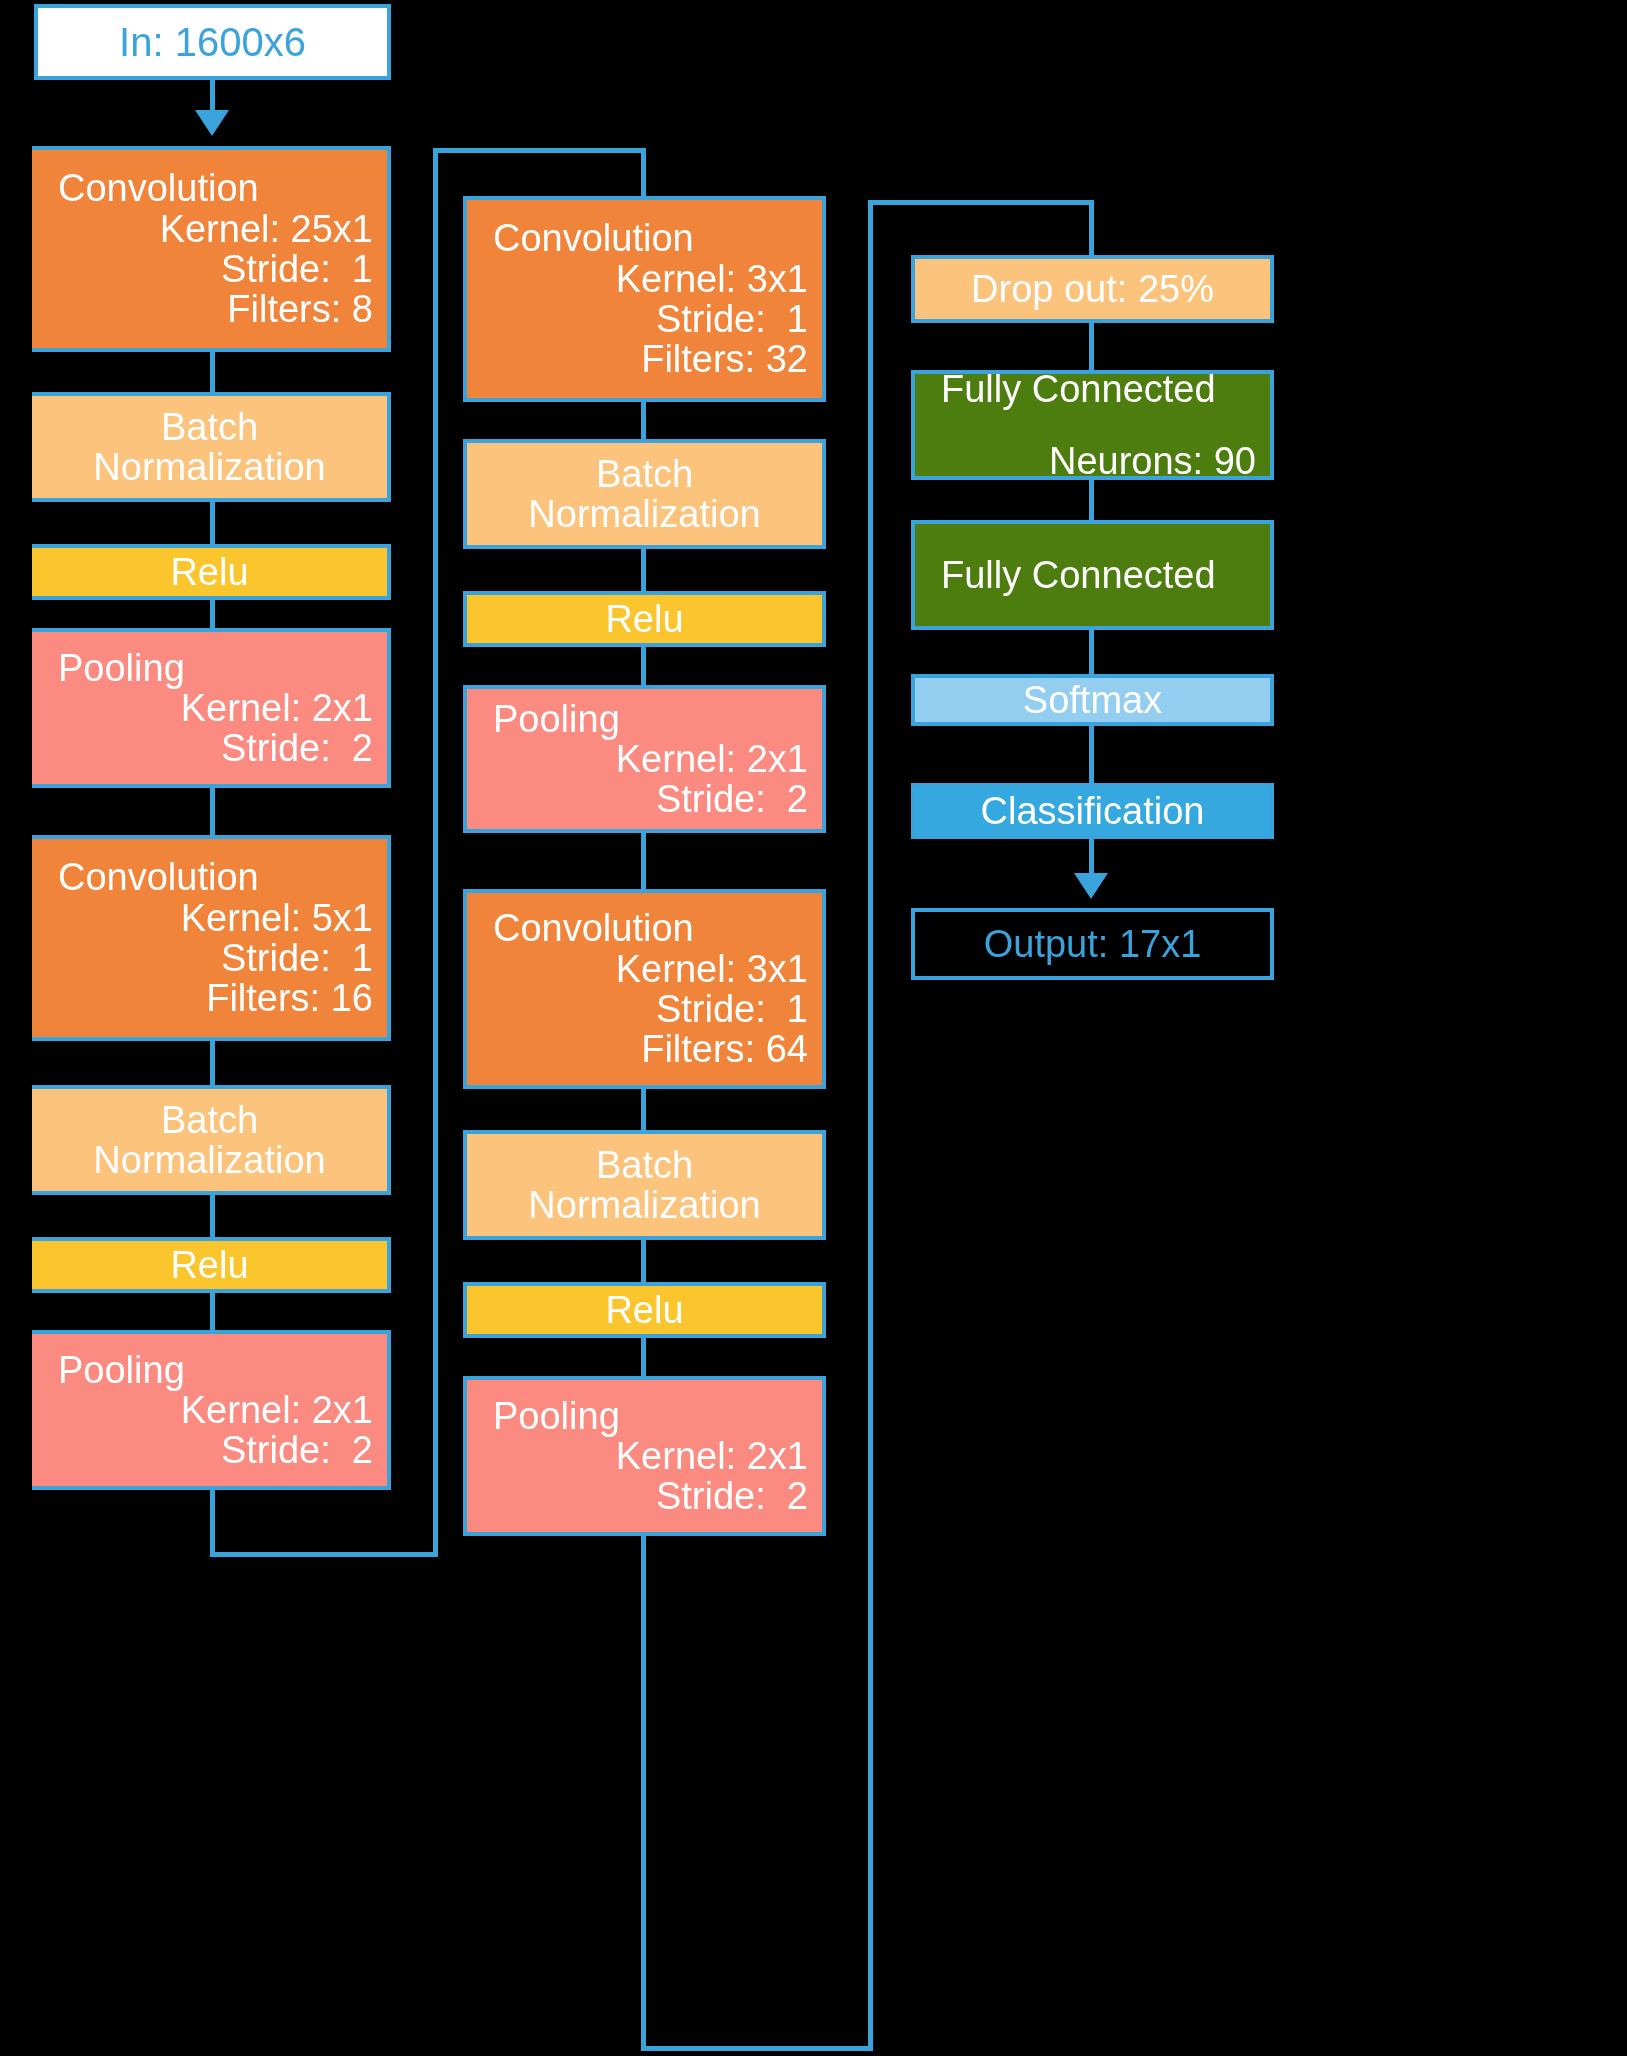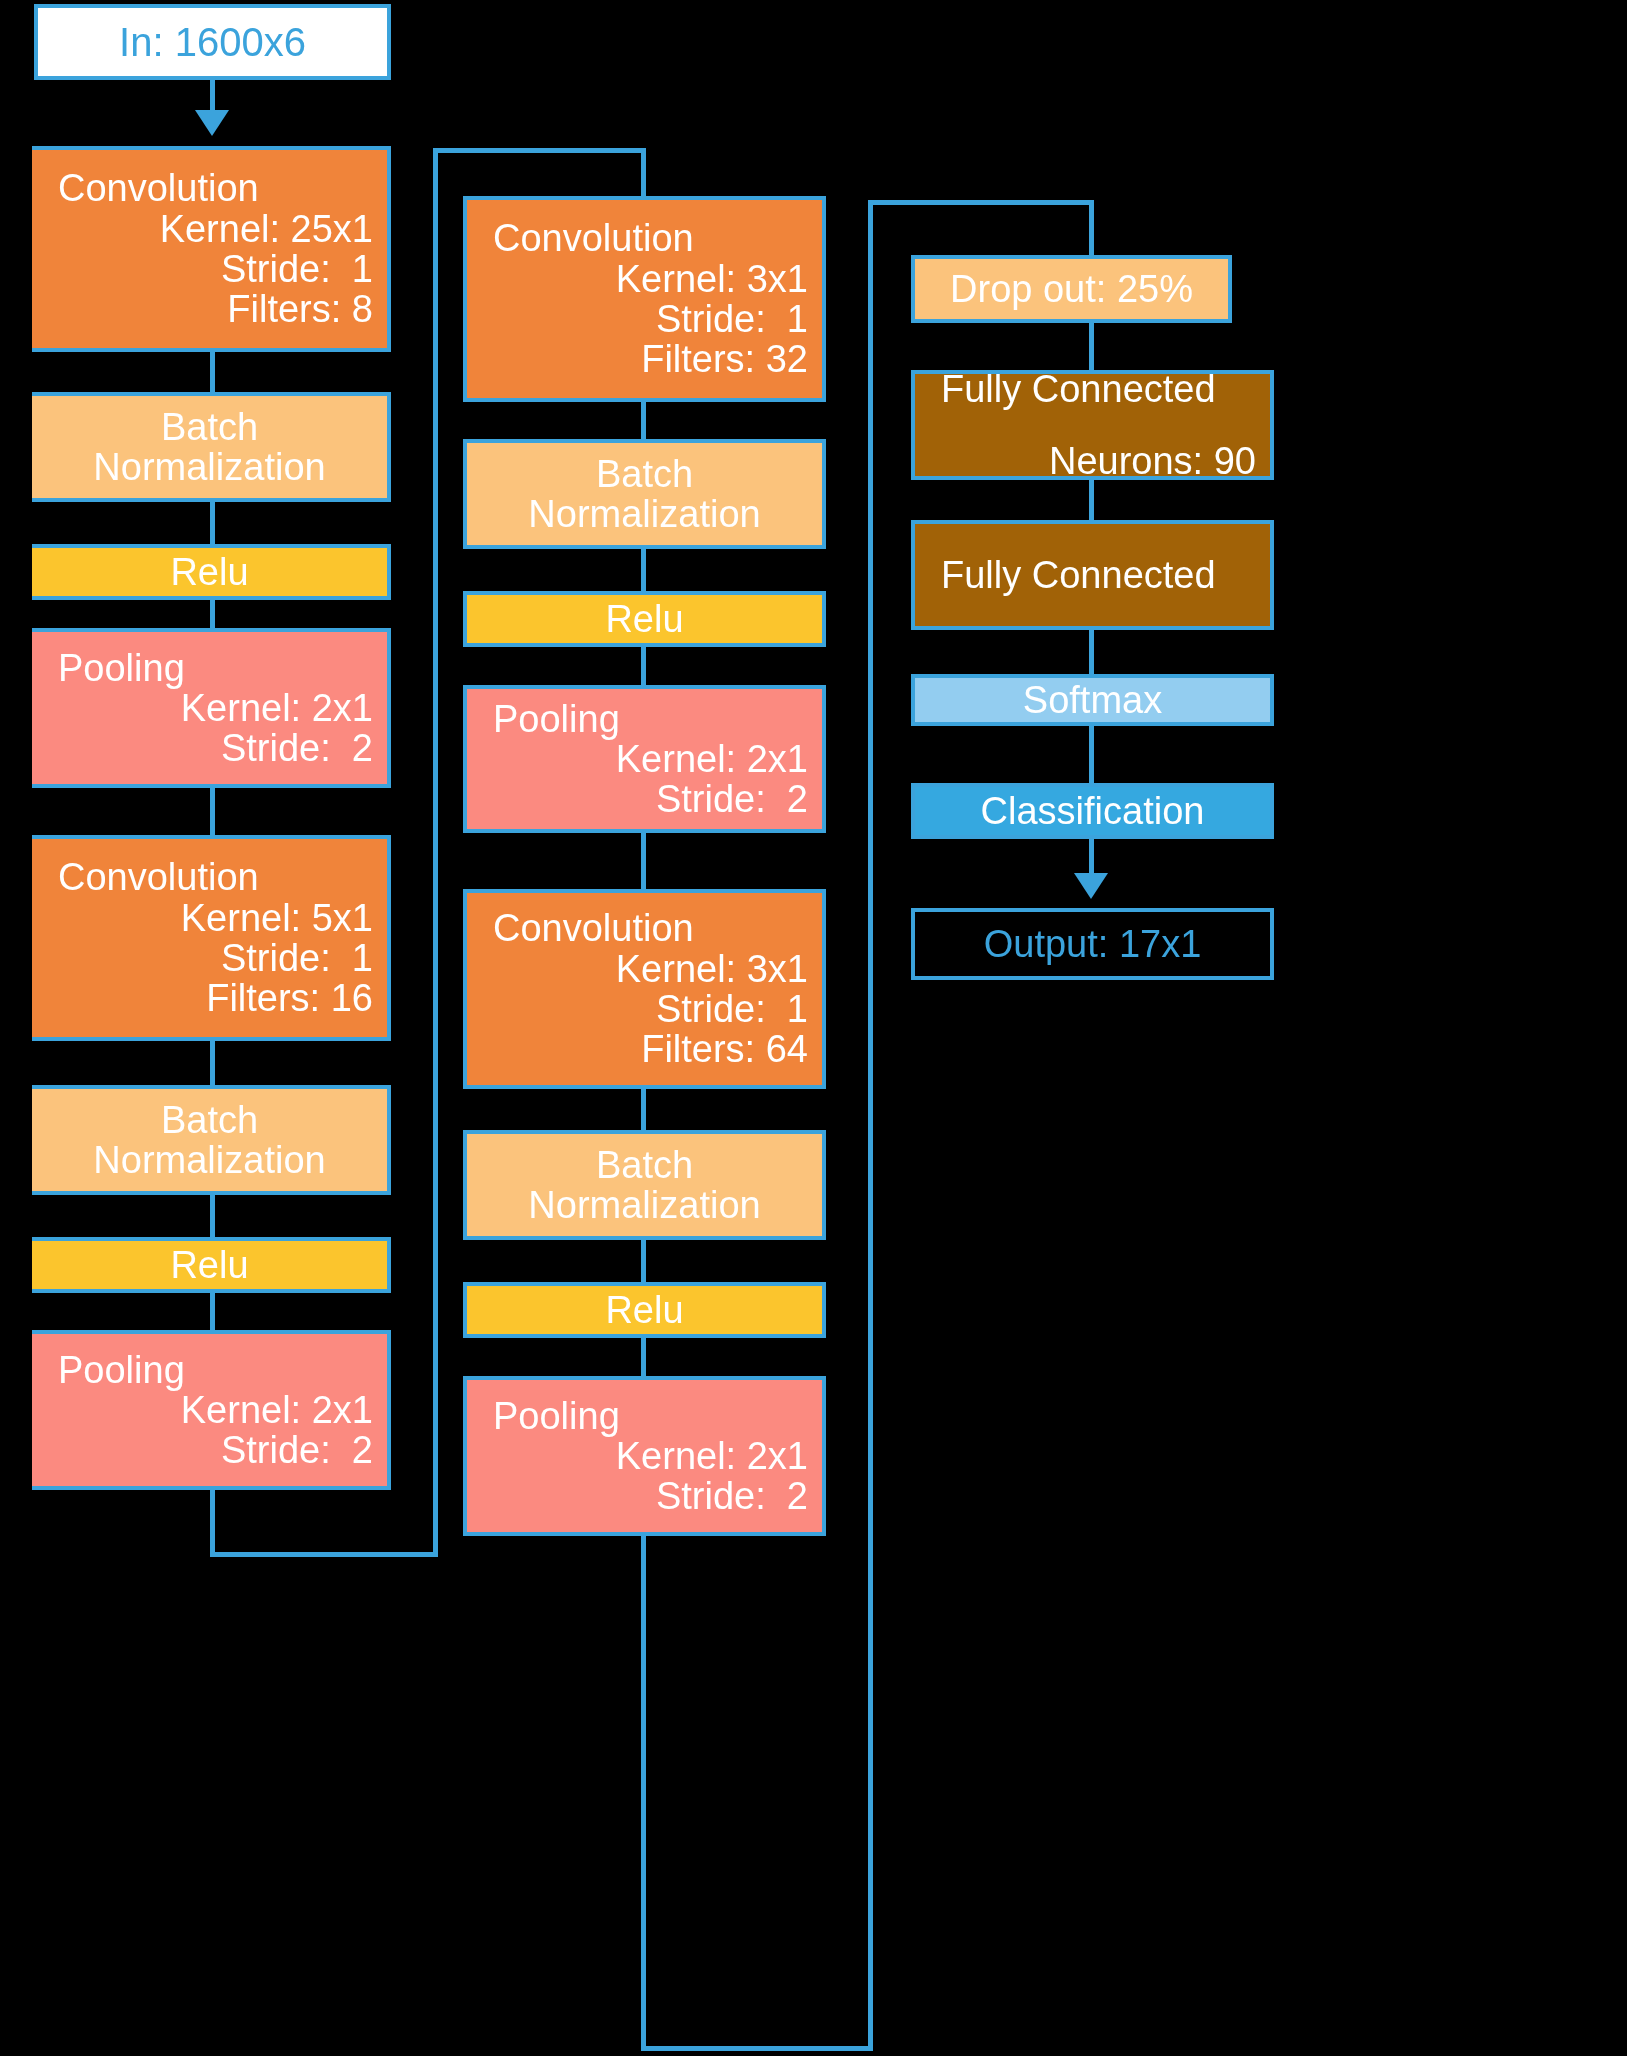--- a/index.html
+++ b/index.html
@@ -25,21 +25,21 @@
   .ttl{ text-align:left; padding-left:26px; }
   .det{ text-align:right; padding-right:14px; }
   .ctr{ text-align:center; }
 
   
   .c-conv{ background:#F0843A; }
   .c-bn  { background:#FBC37C; }
   .c-relu{ background:#FBC52D; }
   .c-pool{ background:#FB8A80; }
   .c-drop{ background:#FBC37C; }
-  .c-fc  { background:#a16207;gap:32px; }
+  .c-fc  { background:#4d7c0f;gap:32px; }
   .c-soft{ background:#93CDF0; }
   .c-class{ background:#35A8E0; }
   .c-in  { background:#FFFFFF; color:#3BA3DC; }
   .c-out { background:#000000; color:#3BA3DC; }
 
   
   .lnk{ position:absolute; background:#3BA3DC; }
   .vline{ width:5px; }
   .hline{ height:5px; }
 
@@ -186,21 +186,21 @@
     <div class="ln det">Stride:  2</div>
   </div>
 
   <div class="lnk vline" style="left:609px;top:1536px;width:5px;height:515px;"></div>
   <div class="lnk hline" style="left:609px;top:2046px;width:232px;height:5px;"></div>
   <div class="lnk vline" style="left:836px;top:200px;width:5px;height:1851px;"></div>
   <div class="lnk hline" style="left:836px;top:200px;width:226px;height:5px;"></div>
 
   <div class="lnk vline" style="left:1057px;top:200px;width:5px;height:55px;"></div>
 
-  <div class="node c-drop" style="left:879px;top:255px;width:321px;height:68px;font-size:38px;">
+  <div class="node c-drop" style="left:879px;top:255px;width:363px;height:68px;font-size:38px;">
     <div class="ln ctr">Drop out: 25%</div>
   </div>
 
   <div class="lnk vline" style="left:1057px;top:323px;width:5px;height:47px;"></div>
 
   <div class="node c-fc" style="left:879px;top:370px;width:363px;height:110px;font-size:38px;">
     <div class="ln ttl">Fully Connected</div>
     <div class="ln det">Neurons: 90</div>
   </div>
 

